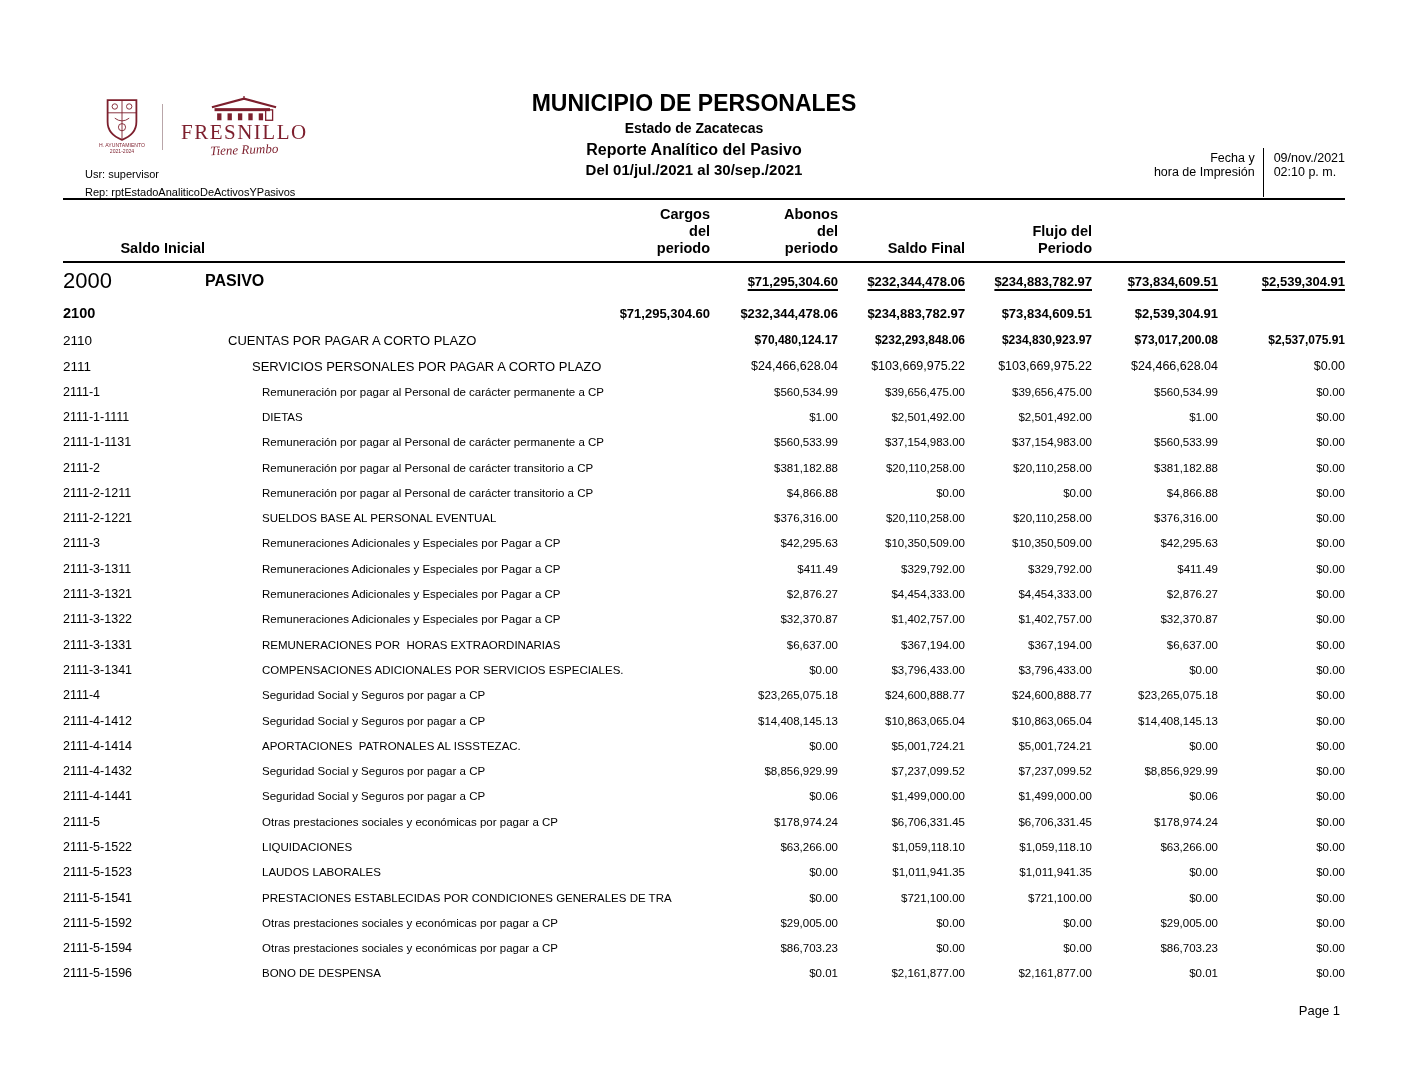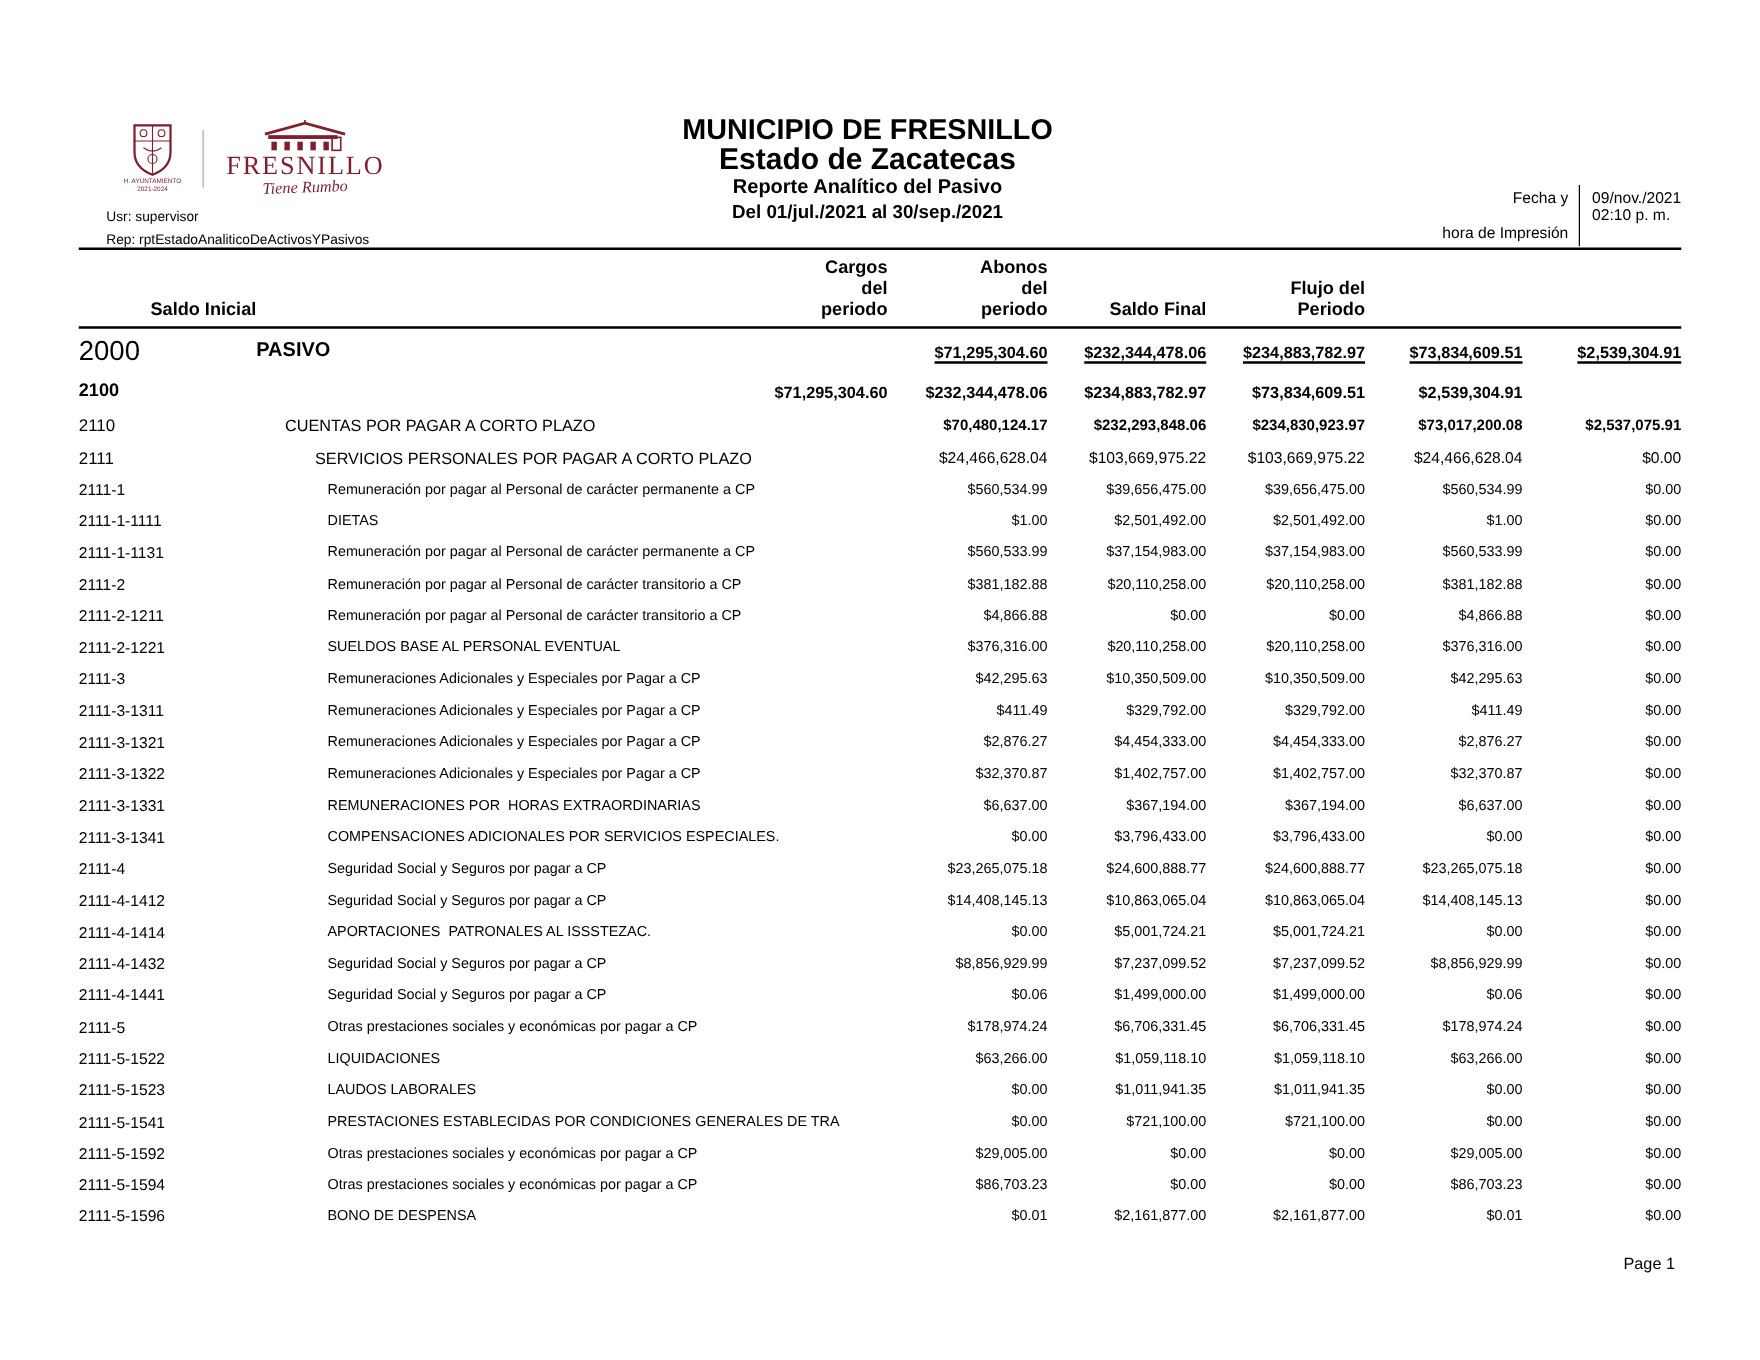--- a/index.html
+++ b/index.html
@@ -14,30 +14,30 @@
   .logo-divider { width:1px; height:46px; background:#b9a6a9; }
   .wordmark { display:flex; flex-direction:column; align-items:center; }
   .brand { font-family:"Liberation Serif", serif; font-size:21px; letter-spacing:1.5px;
            color:#7d1f2d; line-height:20px; }
   .tagline { font-family:"Liberation Serif", serif; font-style:italic; font-size:13px;
              color:#7d1f2d; line-height:15px; transform:rotate(-2deg); }
 
   
   .titles { position:absolute; left:0; right:20px; top:90px; text-align:center; }
   .t1 { font-size:23px; font-weight:bold; line-height:27px; }
-  .t2 { font-size:24px; font-weight:bold; line-height:22px; }
+  .t2 { font-size:14px; font-weight:bold; line-height:22px; }
   .t3 { font-size:16px; font-weight:bold; line-height:21px; }
   .t4 { font-size:15px; font-weight:bold; line-height:19px; }
 
   .usr-block { position:absolute; left:85px; top:165px; font-size:11px; line-height:18px; }
 
   .print-block { position:absolute; right:63px; top:148px; display:grid;
                  grid-template-columns:auto auto; font-size:12.5px; }
   .print-labels { text-align:right; padding-right:8px; border-right:1.5px solid #000;
-                  display:flex; flex-direction:column; justify-content:space-between; height:49px; padding-top:3px; padding-bottom:4px;}
+                  display:flex; flex-direction:column; height:49px; padding-top:3px; padding-bottom:4px;}
   .print-values { padding-left:10px; display:flex; flex-direction:column; justify-content:space-between; height:49px; padding-top:3px; padding-bottom:20px;}
 
   
   .tablewrap { position:absolute; left:63px; top:198px; width:1282px; }
   .thead, .trow { display:grid; grid-template-columns:142px 1fr 128px 127px 127px 126px 127px; }
   .thead { border-top:2.5px solid #000; border-bottom:2.5px solid #000;
            height:65px; align-items:end; padding-bottom:4px; }
   .h-account { grid-column:1 / 3; font-weight:bold; font-size:15px; align-self:end; padding-bottom:2px; }
   .h-num { white-space:pre-line; text-align:right; font-weight:bold; font-size:14.5px; line-height:17px; }
 
@@ -112,21 +112,21 @@
         <rect x="50" y="20" width="5" height="8" fill="#7d1f2d"></rect>
         <rect x="62" y="20" width="5" height="8" fill="#7d1f2d"></rect>
         <rect x="70" y="16" width="8" height="12" fill="none" stroke="#7d1f2d" stroke-width="1.5"></rect>
       </svg>
       <div class="brand">FRESNILLO</div>
       <div class="tagline">Tiene Rumbo</div>
     </div>
   </div>
 
   <div class="titles">
-    <div class="t1">MUNICIPIO DE FRESNILLO</div>
+    <div class="t1">MUNICIPIO DE PERSONALES</div>
     <div class="t2">Estado de Zacatecas</div>
     <div class="t3">Reporte Analítico del Pasivo</div>
     <div class="t4">Del 01/jul./2021 al 30/sep./2021</div>
   </div>
 
   <div class="usr-block">
     <div>Usr: supervisor</div>
     <div>Rep: rptEstadoAnaliticoDeActivosYPasivos</div>
   </div>
 

